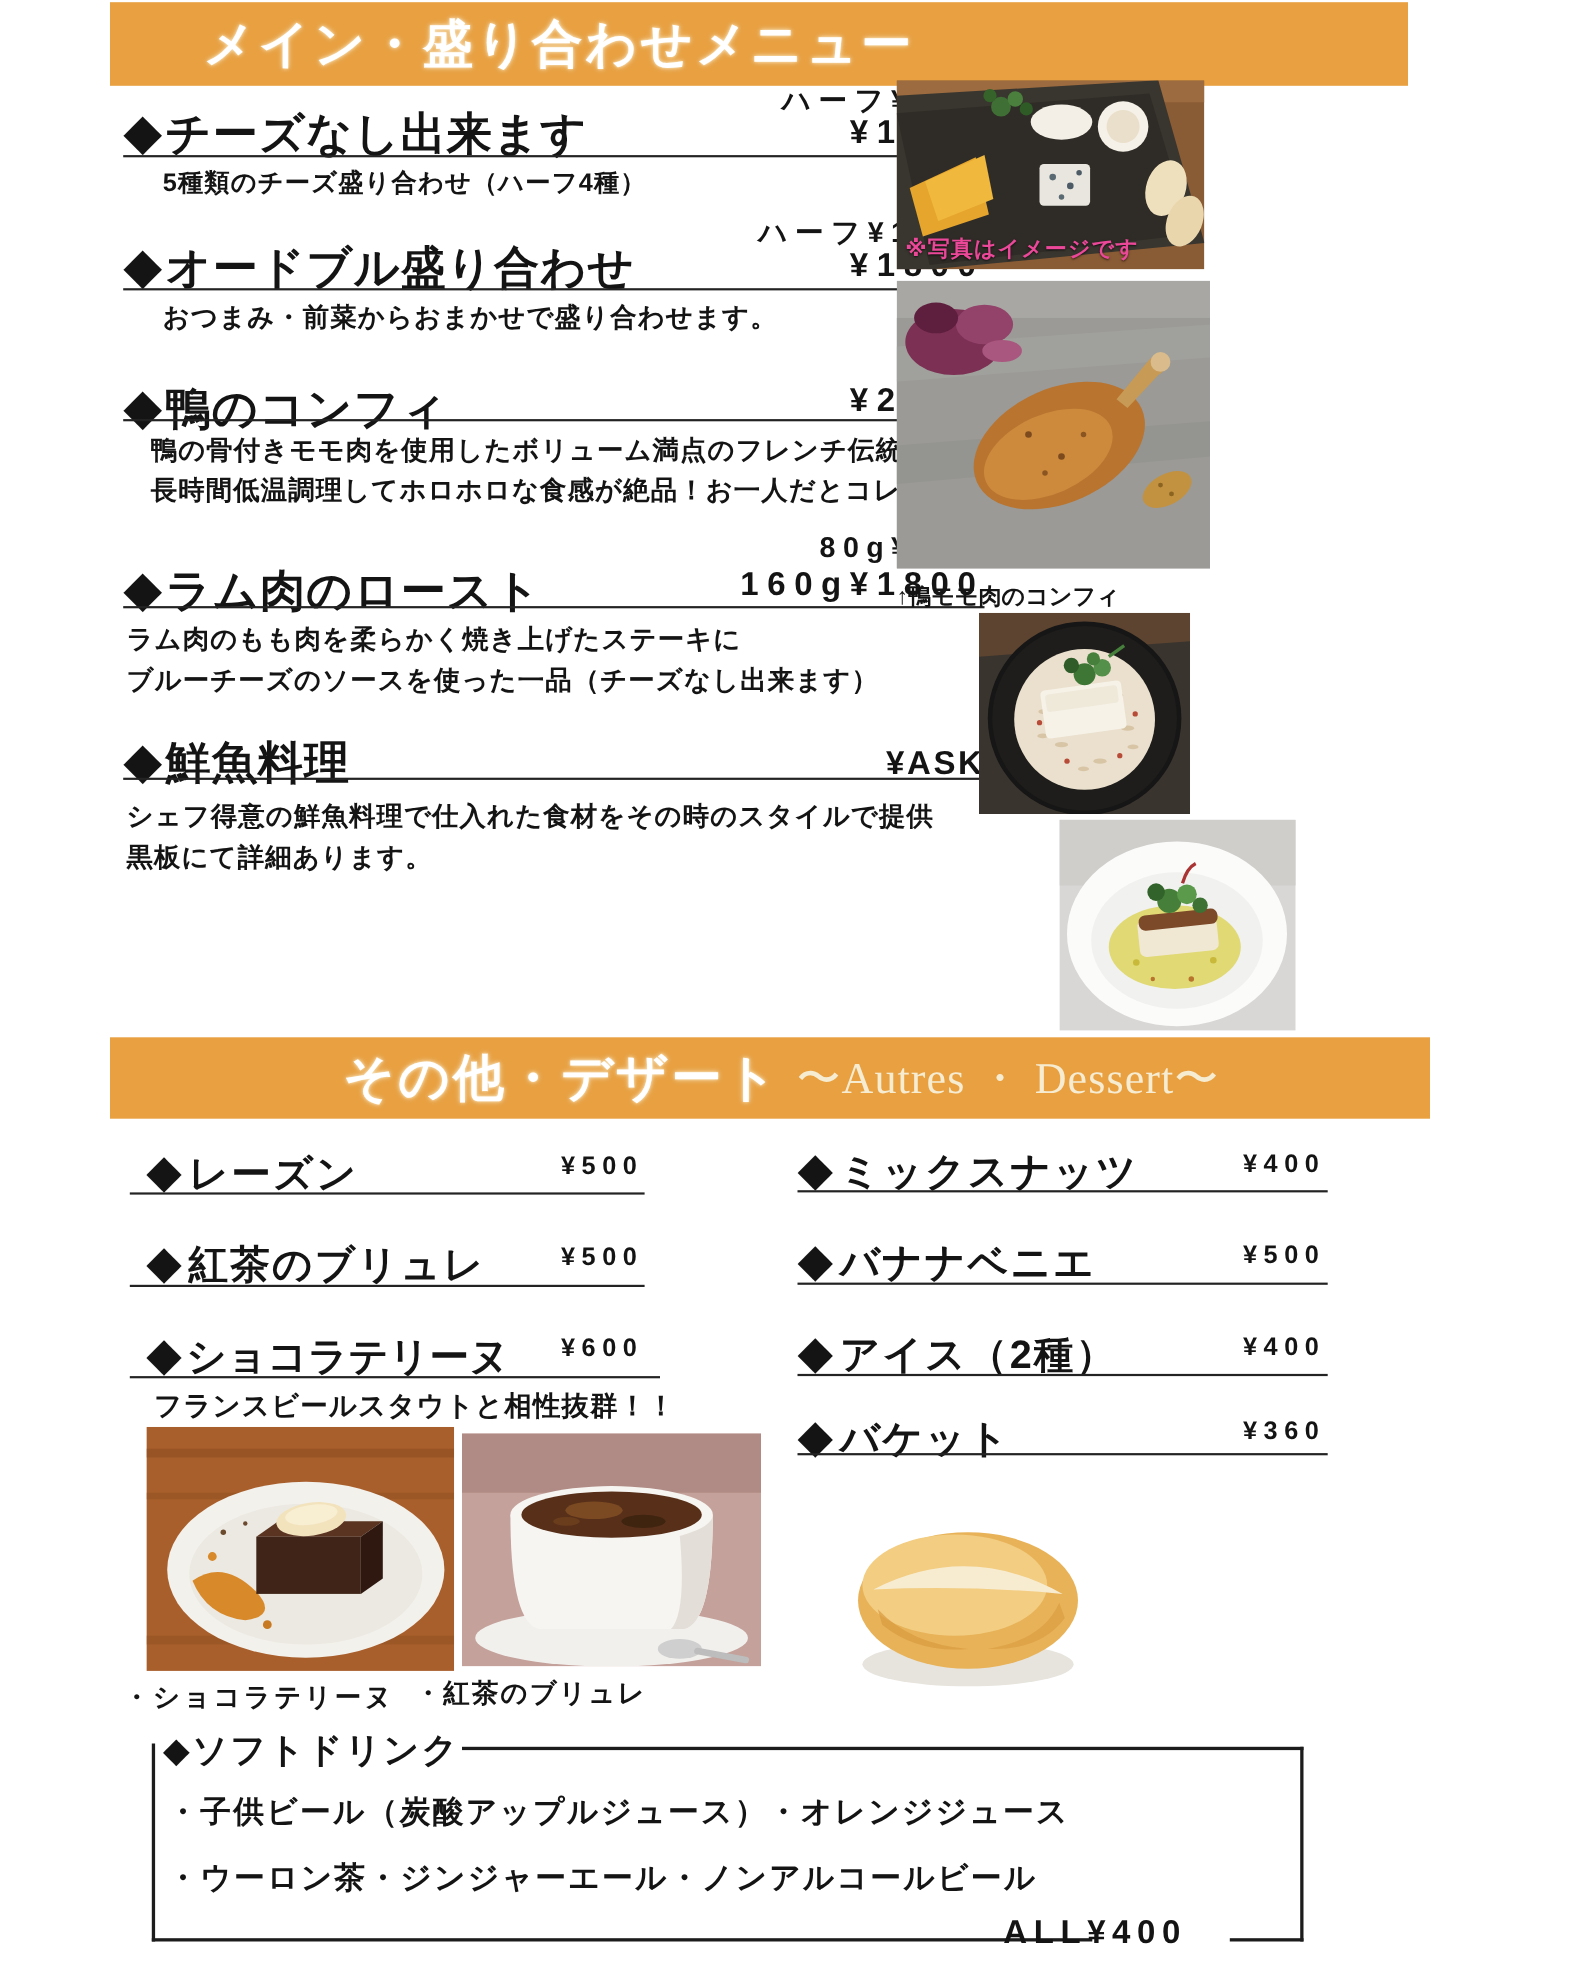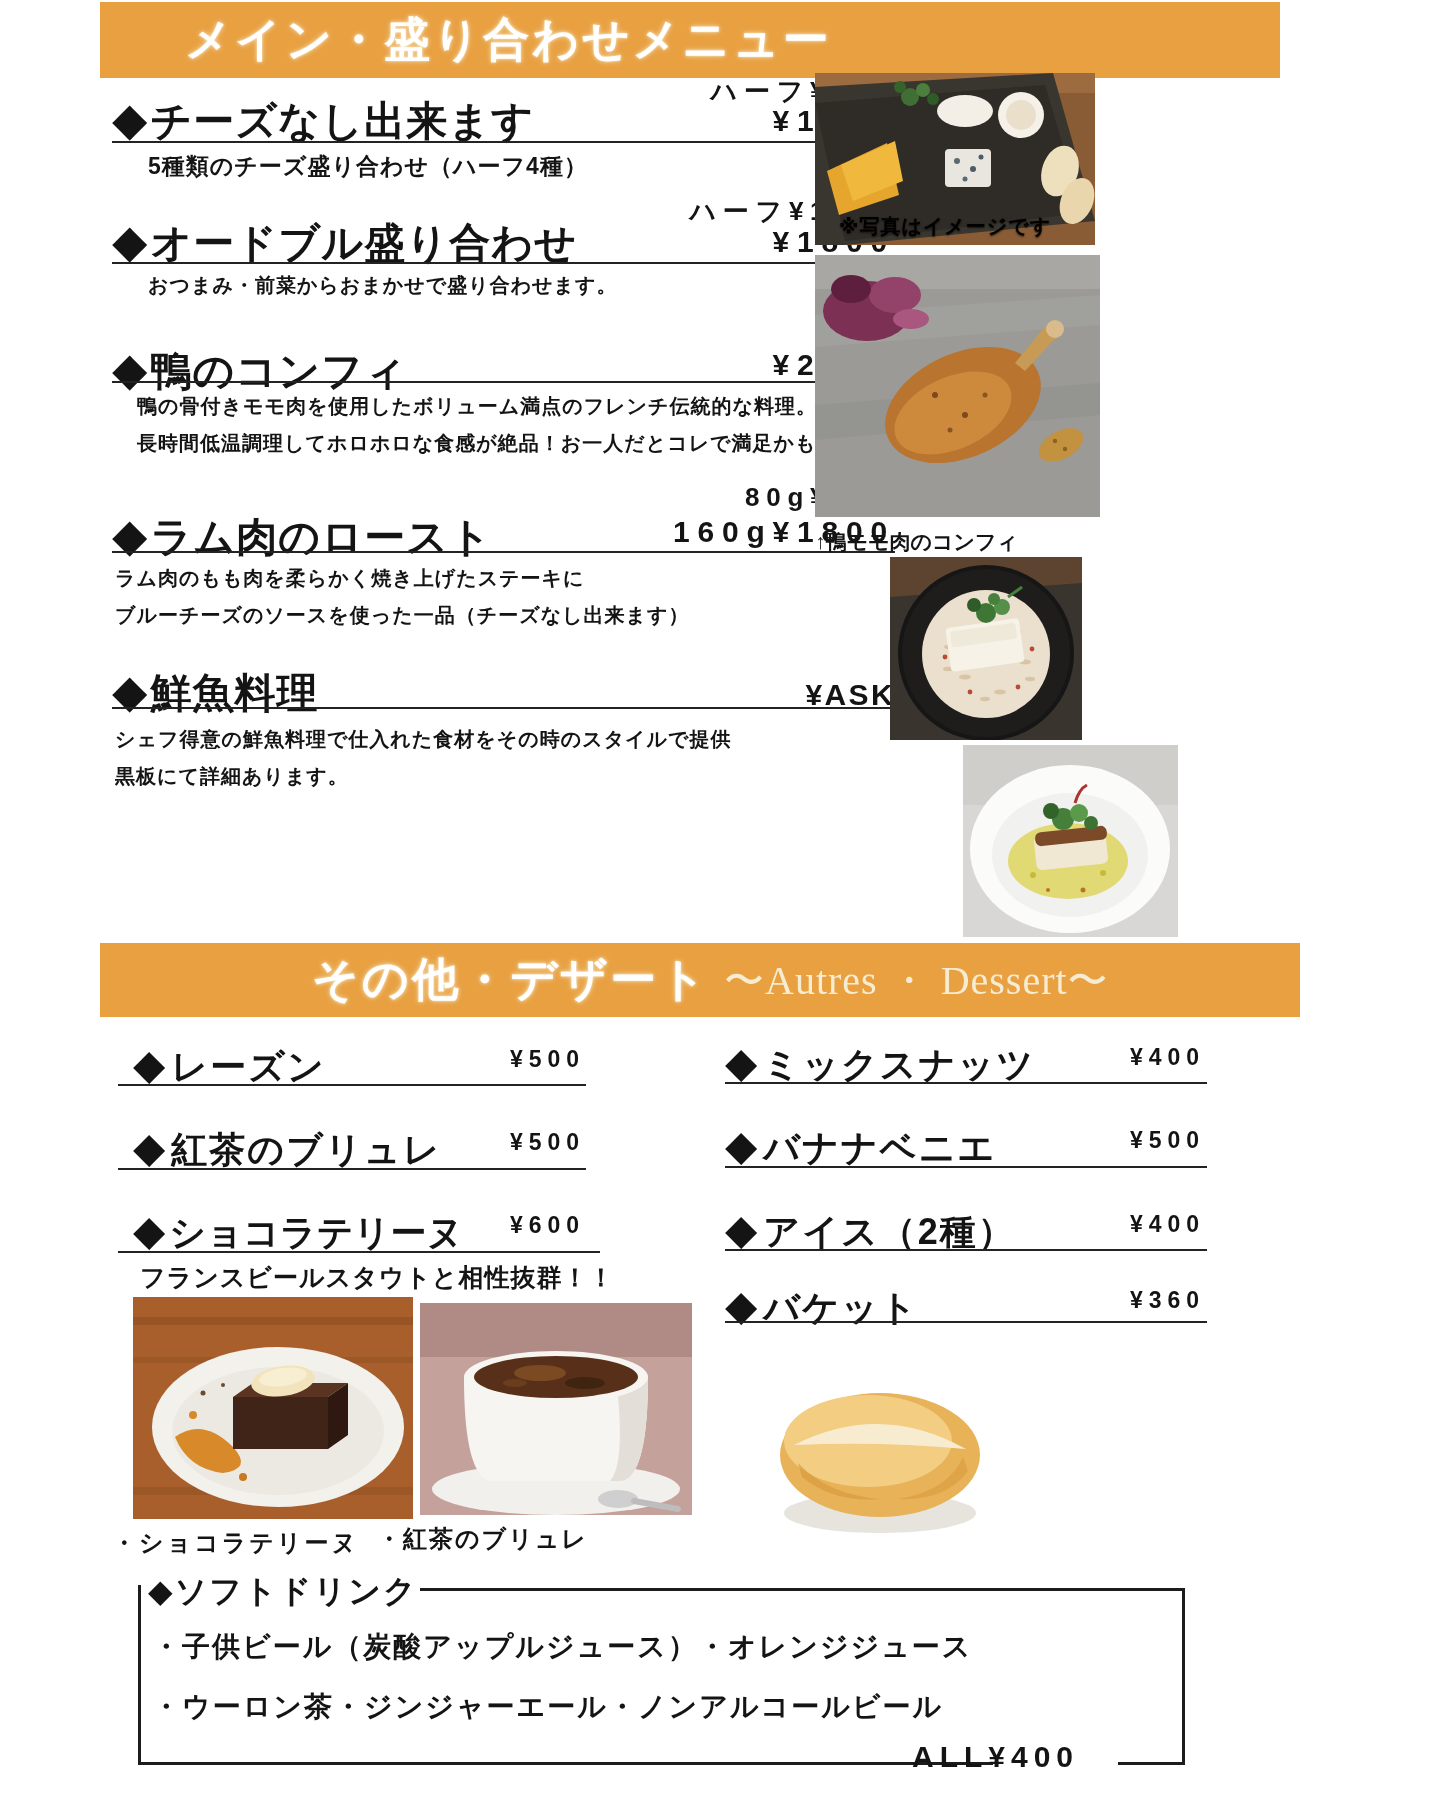--- a/index.html
+++ b/index.html
@@ -17,26 +17,26 @@
   
   .m-name{position:absolute;font-size:41px;font-weight:800;white-space:nowrap;letter-spacing:1px;}
   .m-name .dia{font-size:46px;margin-right:2px;}
   .d-name{position:absolute;font-size:36px;font-weight:800;white-space:nowrap;letter-spacing:2px;}
   .d-name .dia{font-size:42px;margin-right:4px;}
   .price{position:absolute;font-weight:800;text-align:right;white-space:nowrap;
          letter-spacing:.26em;font-size:30px;}
   .price.small{font-size:26px;}
   .price.mid{font-size:23px;}
   .rule{position:absolute;height:2px;background:#232323;}
-  .desc{position:absolute;font-size:20px;font-weight:700;white-space:nowrap;letter-spacing:1px;}
+  .desc{position:absolute;font-size:24px;font-weight:700;white-space:nowrap;letter-spacing:1px;}
   .caption{position:absolute;font-size:22px;font-weight:700;white-space:nowrap;}
   .photo{position:absolute;overflow:hidden;}
   .photo svg{display:block;}
-  .photo-note{position:absolute;left:8px;bottom:5px;color:#000000;font-size:20px;font-weight:700;
-              letter-spacing:1px;text-shadow:0 1px 2px rgba(0,0,0,.7);margin-left:16px;}
+  .photo-note{position:absolute;left:8px;bottom:5px;color:#ec4899;font-size:20px;font-weight:700;
+              letter-spacing:1px;text-shadow:0 1px 2px rgba(0,0,0,.7);}
   
   .box-line{position:absolute;background:#1c1c1c;}
   .sd-title{position:absolute;font-size:32px;font-weight:800;white-space:nowrap;letter-spacing:2px;}
   .sd-item{position:absolute;font-size:28px;font-weight:800;white-space:nowrap;letter-spacing:2px;}
   .sd-price{position:absolute;font-size:30px;font-weight:800;letter-spacing:.2em;white-space:nowrap;}
 </style>
 </head>
 <body>
 
 <div class="page">

